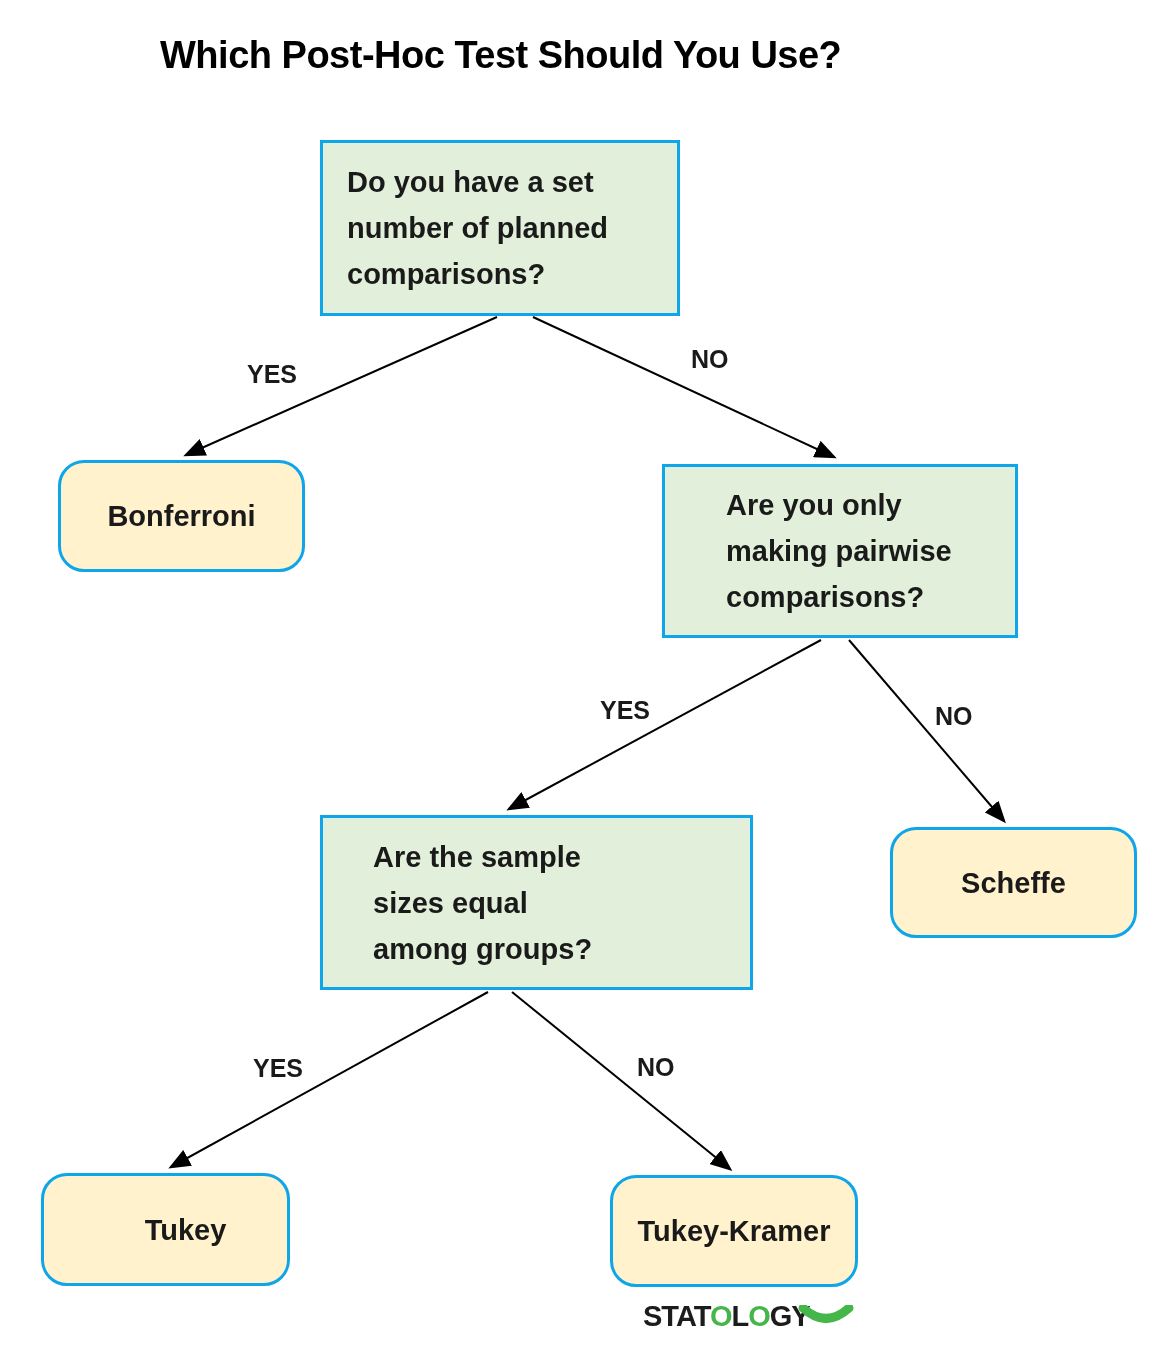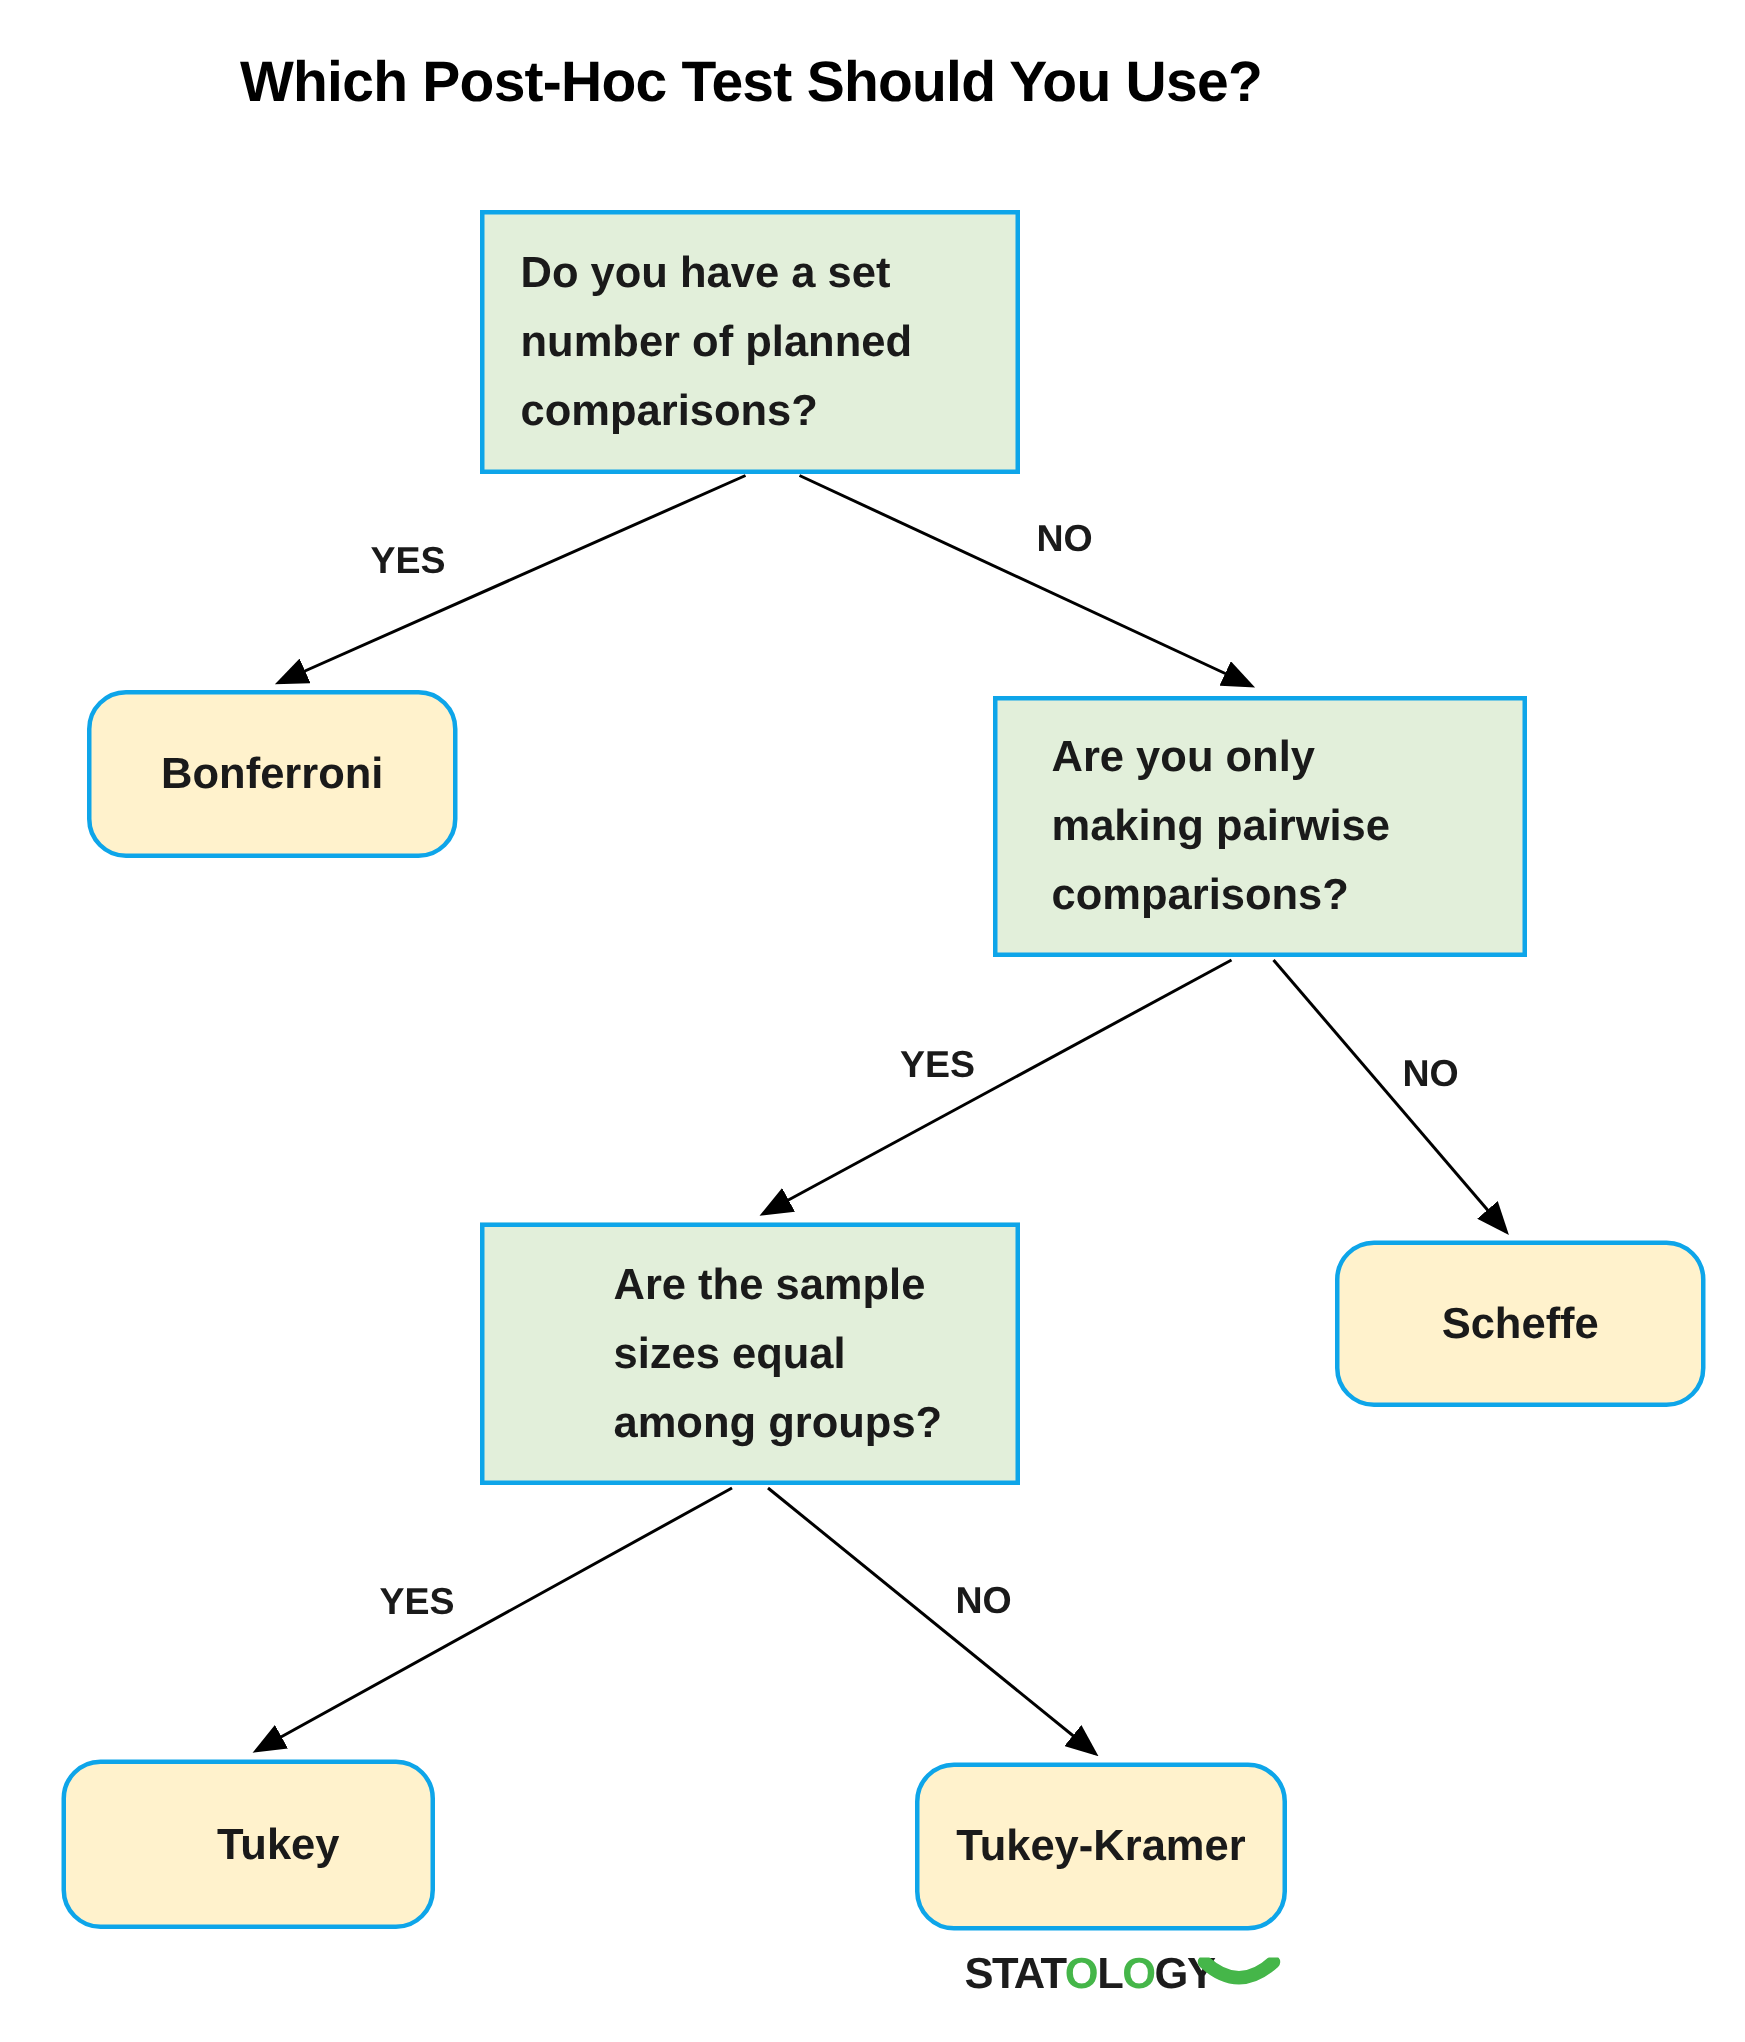--- a/index.html
+++ b/index.html
@@ -19,22 +19,22 @@
   .node{
     position:absolute;
     border:3px solid #0ea5e9;
     box-sizing:border-box;
     display:flex;flex-direction:column;justify-content:center;
     color:#1a1a1a;font-weight:bold;font-size:29px;line-height:46px;
   }
   .question{background:var(--question-fill,#E2EFDA);}
   .answer{background:var(--answer-fill,#FFF2CC);align-items:center;justify-content:center;text-align:center;border-radius:26px;}
   .q1{left:320px;top:140px;width:360px;height:176px;padding-left:24px;}
-  .q2{left:662px;top:464px;width:356px;height:174px;padding-left:36px;}
-  .q3{left:320px;top:815px;width:360px;height:175px;padding-left:86px;}
+  .q2{left:662px;top:464px;width:356px;height:174px;padding-left:61px;}
+  .q3{left:320px;top:815px;width:433px;height:175px;padding-left:50px;}
   .bonferroni{left:58px;top:460px;width:247px;height:112px;}
   .scheffe{left:890px;top:827px;width:247px;height:111px;}
   .tukey{left:41px;top:1173px;width:249px;height:113px;padding-left:40px;}
   .tukeykramer{left:610px;top:1175px;width:248px;height:112px;}
   .edge-label{
     position:absolute;font-size:25px;font-weight:bold;color:#1a1a1a;
     white-space:nowrap;
   }
   .el-yes1{left:247px;top:360px;}
   .el-no1{left:691px;top:345px;}

